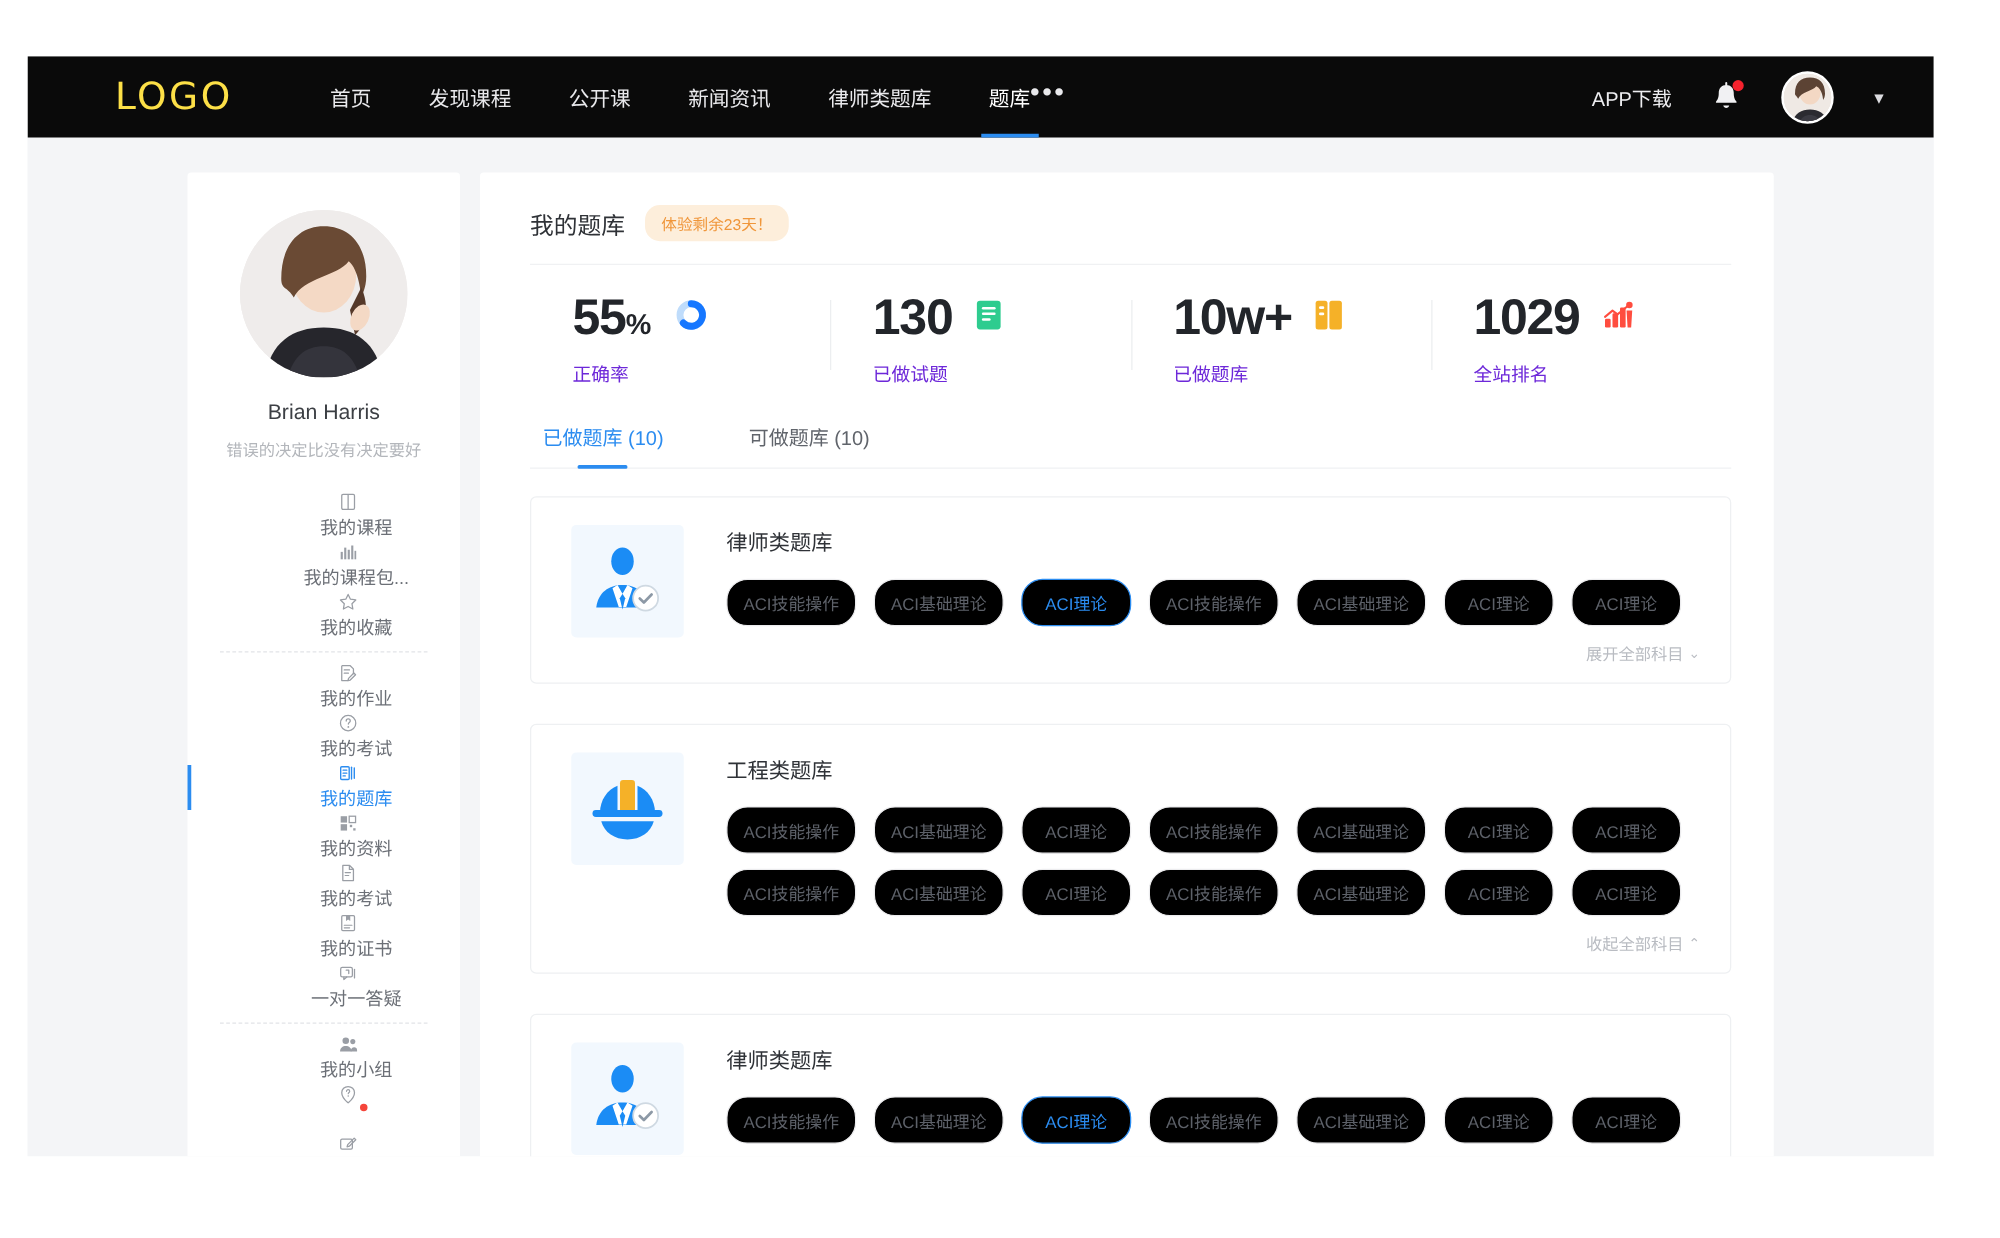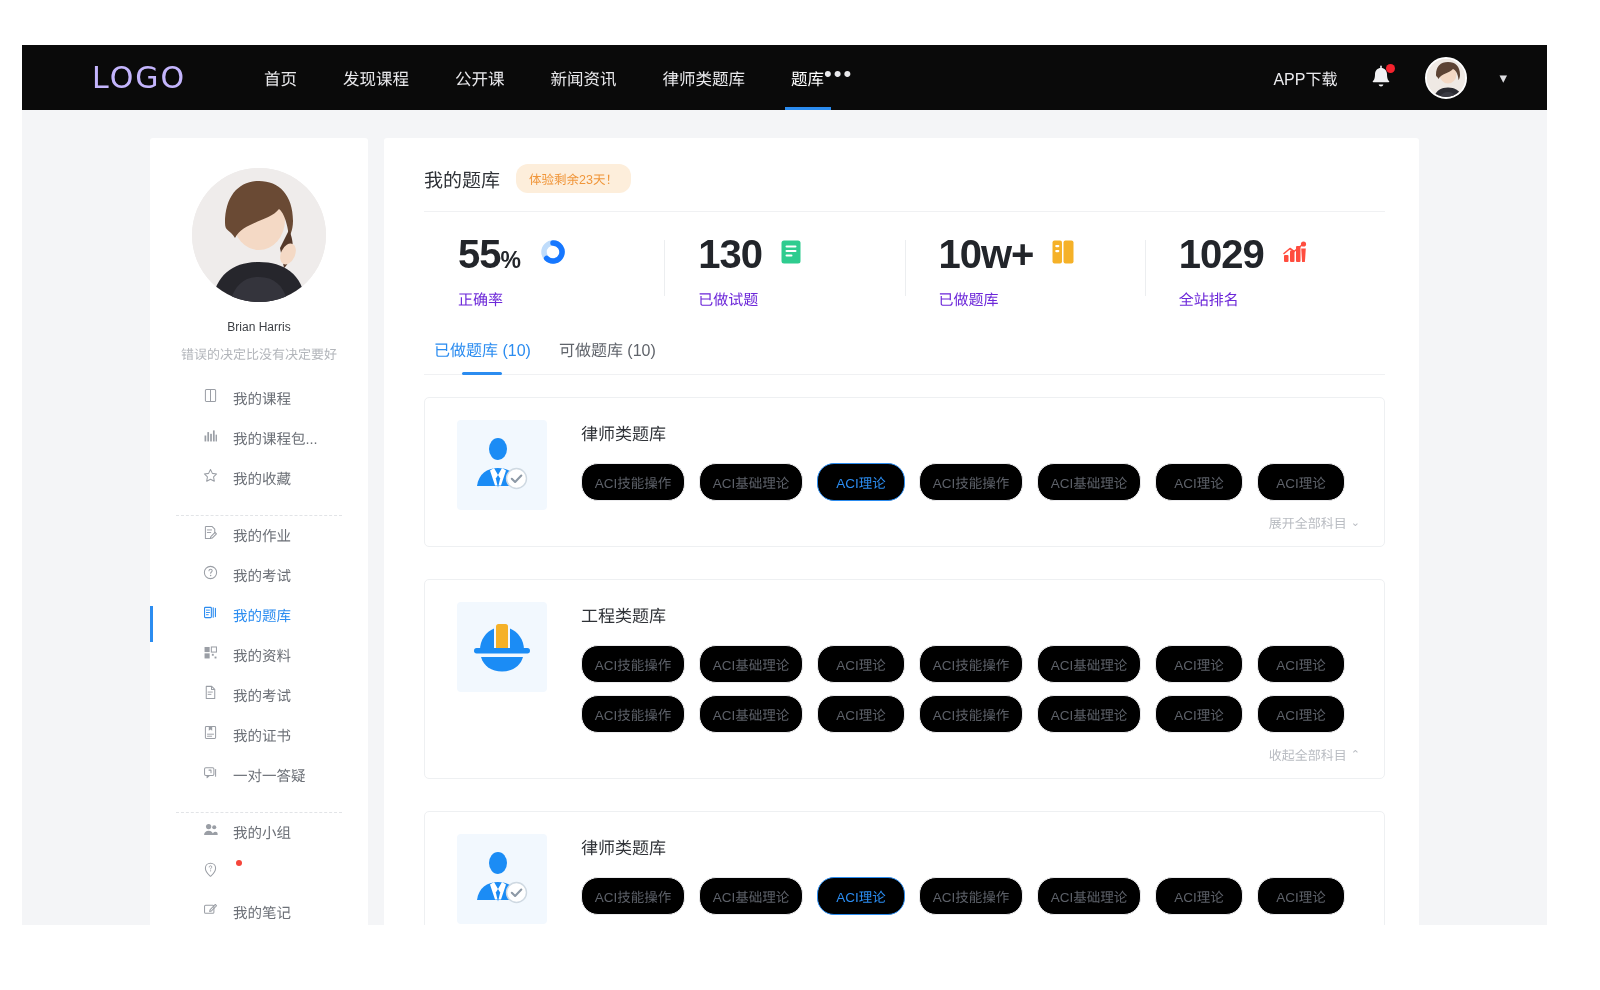--- a/index.html
+++ b/index.html
@@ -20,21 +20,21 @@
 
   
   .topbar {
     height: 65px;
     background: #0a0a0a;
     display: flex;
     align-items: center;
     position: relative;
   }
   .logo {
-    color: #c4b5fd;
+    color: #fde047;
     font-size: 30px;
     letter-spacing: 2px;
     font-weight: 400;
     margin-left: 70px;
     width: 150px;
     font-family: "DejaVu Sans", sans-serif;
   }
   .nav {
     display: flex;
     align-items: center;
@@ -106,36 +106,38 @@
     padding: 30px 0 8px 0;
     min-height: 800px;
   }
   .profile { text-align: center; padding: 0 16px; }
   .avatar-big {
     width: 134px; height: 134px; border-radius: 50%;
     margin: 0 auto 18px auto;
     overflow: hidden;
     background: #efecea;
   }
-  .uname { font-size: 12px; color: #3c3f44; margin-bottom: 10px; }
+  .uname { font-size: 17px; color: #3c3f44; margin-bottom: 10px; }
   .utag { font-size: 13px; color: #b3b6bb; margin-bottom: 24px; }
 
   .menu { padding: 0 0 0 0; }
   .menu-sep {
     border-top: 1px dashed #e2e4e7;
     margin: 8px 26px;
   }
   .menu-item {
     display: flex;
+    align-items: center;
     height: 40px;
     padding-left: 52px;
     position: relative;
     cursor: pointer;
     color: #6c7077;
     font-size: 14.5px;
+    flex-direction: column;
   }
   .menu-item .mi-icon {
     width: 17px; height: 17px;
     margin-right: 14px;
     display: inline-flex; align-items: center; justify-content: center;
     color: #9a9ea5;
     flex: none;
   }
   .menu-item.active { color: #2b8cf0; }
   .menu-item.active .mi-icon { color: #2b8cf0; }
@@ -198,21 +200,21 @@
     font-weight: 700;
     letter-spacing: -1px;
     line-height: 1;
     font-family: "Liberation Sans", sans-serif;
   }
   .stat-num .pct { font-size: 23px; font-weight: 700; }
   .stat-label { font-size: 15px; color: #6d28d9; margin-top: 14px; }
 
   .tabs {
     display: flex;
-    gap: 28px;
+    gap: 68px;
     padding: 14px 0 0 10px;
     border-bottom: 1px solid #f0f1f3;
   }
   .tab {
     font-size: 16px;
     color: #60646b;
     padding-bottom: 13px;
     position: relative;
     cursor: pointer;
     white-space: nowrap;

